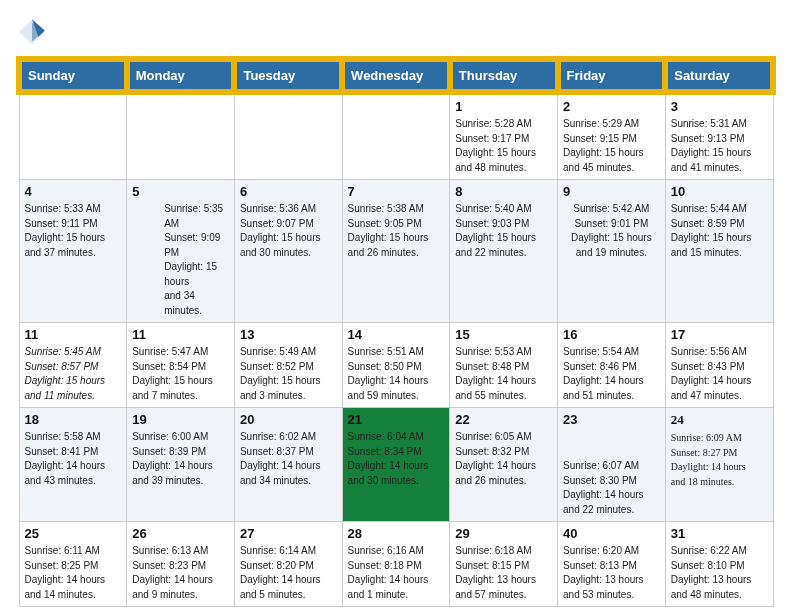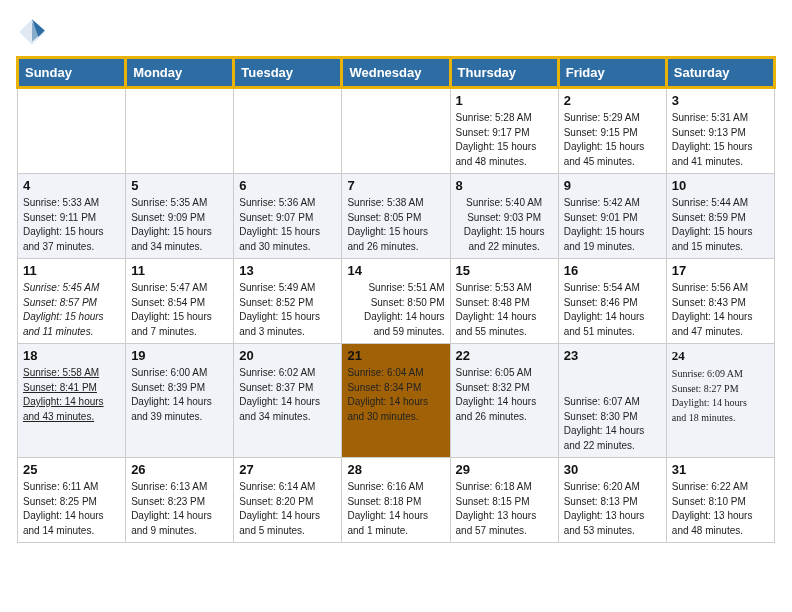--- a/index.html
+++ b/index.html
@@ -51,21 +51,21 @@
       border-collapse: collapse;
       font-size: 11px;
     }
     .calendar th {
       background: #2e6da4;
       color: #fff;
       text-align: left;
       padding: 6px 6px;
       font-size: 13px;
       font-weight: bold;
-      border: 3px solid #eab308;
+      border: 6px solid #eab308;
     }
     .calendar td {
       border: 1px solid #ccc;
       vertical-align: top;
       padding: 4px 5px;
       min-height: 80px;
       width: calc(100% / 7);
       background: #fff;
     }
     .calendar tr:nth-child(even) td {
@@ -150,49 +150,49 @@
       <tr>
         <td style="background: rgb(240, 244, 248);">
           <div class="day-number">4</div>
           <div class="day-info" style="white-space: pre-line;">Sunrise: 5:33 AM
 Sunset: 9:11 PM
 Daylight: 15 hours
 and 37 minutes.</div>
         </td>
         <td style="background: rgb(240, 244, 248);">
           <div class="day-number">5</div>
-          <div class="day-info" style="white-space: pre-line;">Sunrise: 5:35 AM
+          <div class="day-info" style="white-space: pre-line; margin-left: 32px;">Sunrise: 5:35 AM
 Sunset: 9:09 PM
 Daylight: 15 hours
 and 34 minutes.</div>
         </td>
         <td style="background: rgb(240, 244, 248);">
           <div class="day-number">6</div>
           <div class="day-info" style="white-space: pre-line;">Sunrise: 5:36 AM
 Sunset: 9:07 PM
 Daylight: 15 hours
 and 30 minutes.</div>
         </td>
         <td style="background: rgb(240, 244, 248);">
           <div class="day-number">7</div>
           <div class="day-info" style="white-space: pre-line;">Sunrise: 5:38 AM
-Sunset: 8:05 PM
+Sunset: 9:05 PM
 Daylight: 15 hours
 and 26 minutes.</div>
         </td>
         <td style="background: rgb(240, 244, 248);">
           <div class="day-number">8</div>
-          <div class="day-info" style="white-space: pre-line; text-align: center;">Sunrise: 5:40 AM
+          <div class="day-info" style="white-space: pre-line;">Sunrise: 5:40 AM
 Sunset: 9:03 PM
 Daylight: 15 hours
 and 22 minutes.</div>
         </td>
         <td style="background: rgb(240, 244, 248);">
           <div class="day-number">9</div>
-          <div class="day-info" style="white-space: pre-line;">Sunrise: 5:42 AM
+          <div class="day-info" style="white-space: pre-line; text-align: center;">Sunrise: 5:42 AM
 Sunset: 9:01 PM
 Daylight: 15 hours
 and 19 minutes.</div>
         </td>
         <td style="background: rgb(240, 244, 248);">
           <div class="day-number">10</div>
           <div class="day-info" style="white-space: pre-line;">Sunrise: 5:44 AM
 Sunset: 8:59 PM
 Daylight: 15 hours
 and 15 minutes.</div>
@@ -215,21 +215,21 @@
         </td>
         <td>
           <div class="day-number">13</div>
           <div class="day-info" style="white-space: pre-line;">Sunrise: 5:49 AM
 Sunset: 8:52 PM
 Daylight: 15 hours
 and 3 minutes.</div>
         </td>
         <td>
           <div class="day-number">14</div>
-          <div class="day-info" style="white-space: pre-line; text-align: right;">Sunrise: 5:51 AM
+          <div class="day-info" style="white-space: pre-line;">Sunrise: 5:51 AM
 Sunset: 8:50 PM
 Daylight: 14 hours
 and 59 minutes.</div>
         </td>
         <td>
           <div class="day-number">15</div>
           <div class="day-info" style="white-space: pre-line;">Sunrise: 5:53 AM
 Sunset: 8:48 PM
 Daylight: 14 hours
 and 55 minutes.</div>
@@ -245,40 +245,40 @@
           <div class="day-number">17</div>
           <div class="day-info" style="white-space: pre-line;">Sunrise: 5:56 AM
 Sunset: 8:43 PM
 Daylight: 14 hours
 and 47 minutes.</div>
         </td>
       </tr>
       <tr>
         <td style="background: rgb(240, 244, 248);">
           <div class="day-number">18</div>
-          <div class="day-info" style="white-space: pre-line; text-decoration: underline;">Sunrise: 5:58 AM
+          <div class="day-info" style="white-space: pre-line;">Sunrise: 5:58 AM
 Sunset: 8:41 PM
 Daylight: 14 hours
 and 43 minutes.</div>
         </td>
         <td style="background: rgb(240, 244, 248);">
           <div class="day-number">19</div>
           <div class="day-info" style="white-space: pre-line;">Sunrise: 6:00 AM
 Sunset: 8:39 PM
 Daylight: 14 hours
 and 39 minutes.</div>
         </td>
         <td style="background: rgb(240, 244, 248);">
           <div class="day-number">20</div>
           <div class="day-info" style="white-space: pre-line;">Sunrise: 6:02 AM
 Sunset: 8:37 PM
 Daylight: 14 hours
 and 34 minutes.</div>
         </td>
-        <td style="background: #a16207; margin-top: 27px;">
+        <td style="background: #15803d; margin-top: 27px;">
           <div class="day-number">21</div>
           <div class="day-info" style="white-space: pre-line;">Sunrise: 6:04 AM
 Sunset: 8:34 PM
 Daylight: 14 hours
 and 30 minutes.</div>
         </td>
         <td style="background: rgb(240, 244, 248);">
           <div class="day-number">22</div>
           <div class="day-info" style="white-space: pre-line;">Sunrise: 6:05 AM
 Sunset: 8:32 PM
@@ -330,21 +330,21 @@
 and 1 minute.</div>
         </td>
         <td>
           <div class="day-number">29</div>
           <div class="day-info" style="white-space: pre-line;">Sunrise: 6:18 AM
 Sunset: 8:15 PM
 Daylight: 13 hours
 and 57 minutes.</div>
         </td>
         <td>
-          <div class="day-number">30</div>
+          <div class="day-number">40</div>
           <div class="day-info" style="white-space: pre-line;">Sunrise: 6:20 AM
 Sunset: 8:13 PM
 Daylight: 13 hours
 and 53 minutes.</div>
         </td>
         <td>
           <div class="day-number">31</div>
           <div class="day-info" style="white-space: pre-line;">Sunrise: 6:22 AM
 Sunset: 8:10 PM
 Daylight: 13 hours

